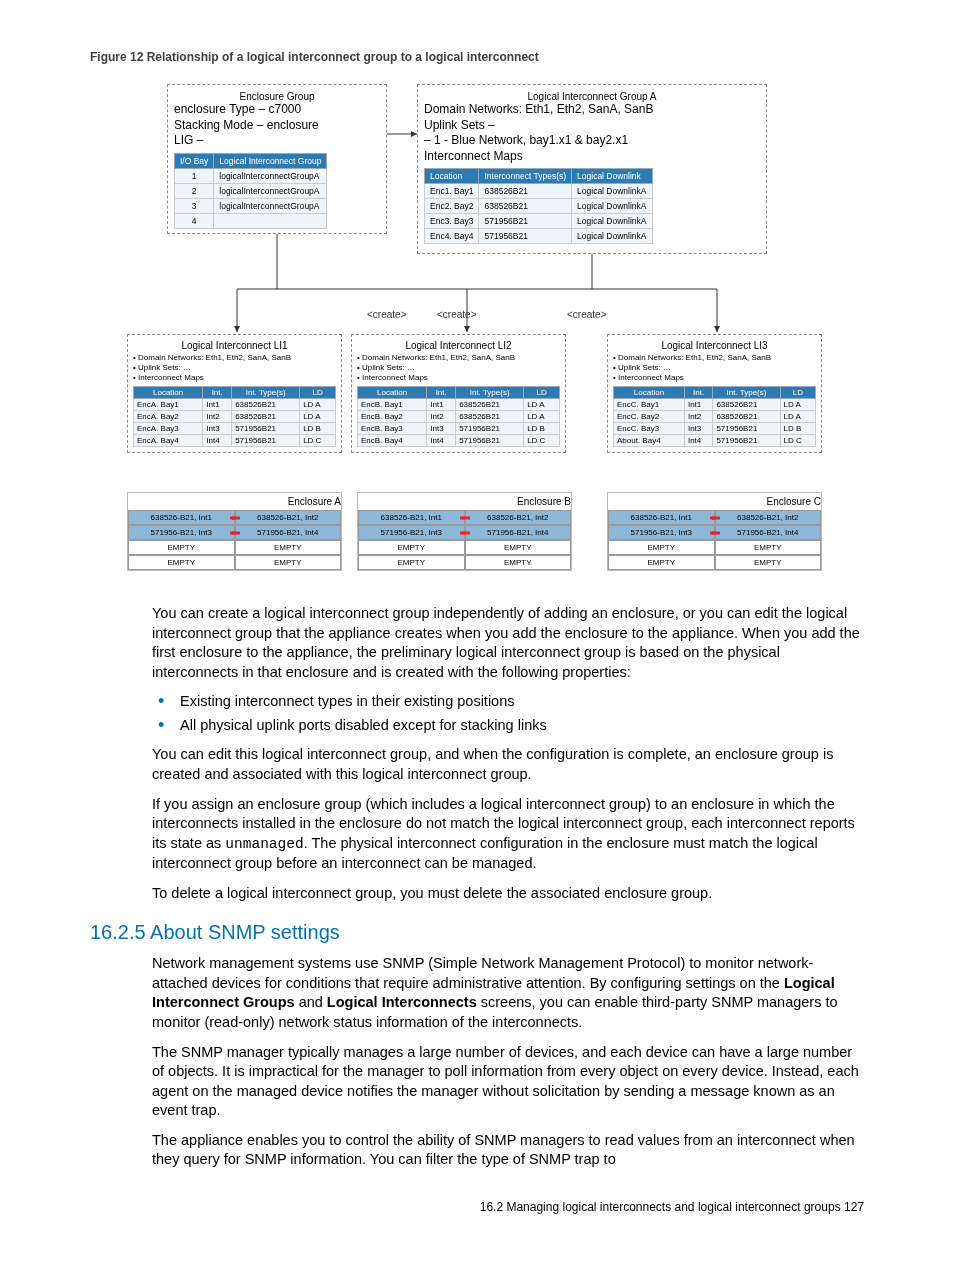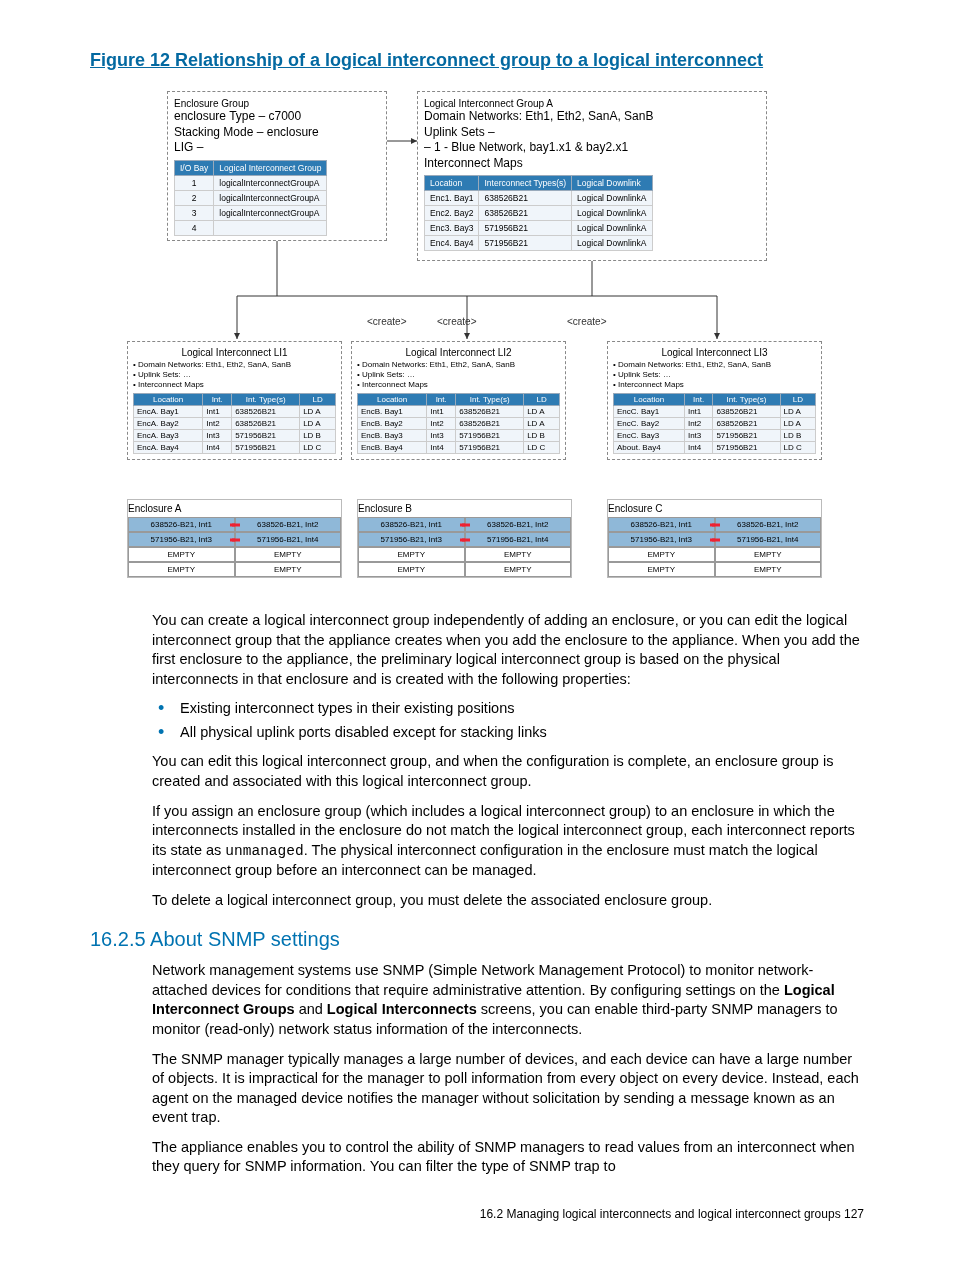--- a/index.html
+++ b/index.html
@@ -7,42 +7,41 @@
     padding: 0;
     background: #fff;
     font-family: Arial, Helvetica, sans-serif;
     color: #000;
     width: 954px;
   }
   .page {
     padding: 50px 90px 40px 90px;
   }
   .fig-title {
-    color: #0369a1;
+    color: #404040;
     font-weight: bold;
-    font-size: 18px;
+    font-size: 12px;
     margin-bottom: 10px;
-    text-decoration: underline;
   }
   .diagram {
     width: 700px;
     height: 510px;
     margin: 0 auto 20px auto;
     position: relative;
     font-size: 9px;
   }
   .box {
     position: absolute;
     border: 1px dashed #888;
     background: #fff;
     box-sizing: border-box;
   }
   .eg-box { left: 40px; top: 10px; width: 220px; height: 150px; padding:6px;}
   .lig-box { left: 290px; top: 10px; width: 350px; height: 170px; padding:6px;}
-  .eg-title, .lig-title { font-size:10px; }
+  .eg-title, .lig-title { text-align:center; font-size:10px; }
   .eg-sub { font-size:12px; line-height:1.3;}
   .subtable {
     border-collapse: collapse;
     font-size: 8.5px;
     margin-top: 4px;
   }
   .subtable th {
     background: #2e7bb3;
     color:#fff;
     font-weight: normal;
@@ -78,21 +77,21 @@
   .maptable td { padding:1px 3px; border:1px solid #ccc; background:#f0f5fa;}
   .enclosure {
     position:absolute;
     width:215px;
     box-sizing:border-box;
     border:1px solid #bbb;
     top: 418px;
     background:#fff;
   }
   .encA { left:0px;} .encB { left:230px;} .encC { left:480px;}
-  .enc-title { text-align:left; font-size:10px; padding:3px 0; background:#fff;}
+  .enc-title { text-align:right; font-size:10px; padding:3px 0; background:#fff;}
   .enc-grid { display:grid; grid-template-columns: 1fr 1fr; border-radius: 28px; }
   .enc-grid div {
     border:1px solid #999;
     font-size:8px;
     text-align:center;
     padding:2px 0;
     position: relative;
   }
   .fill-blue{ background:#8fb8d8;}
   .fill-white{ background:#fff;}

